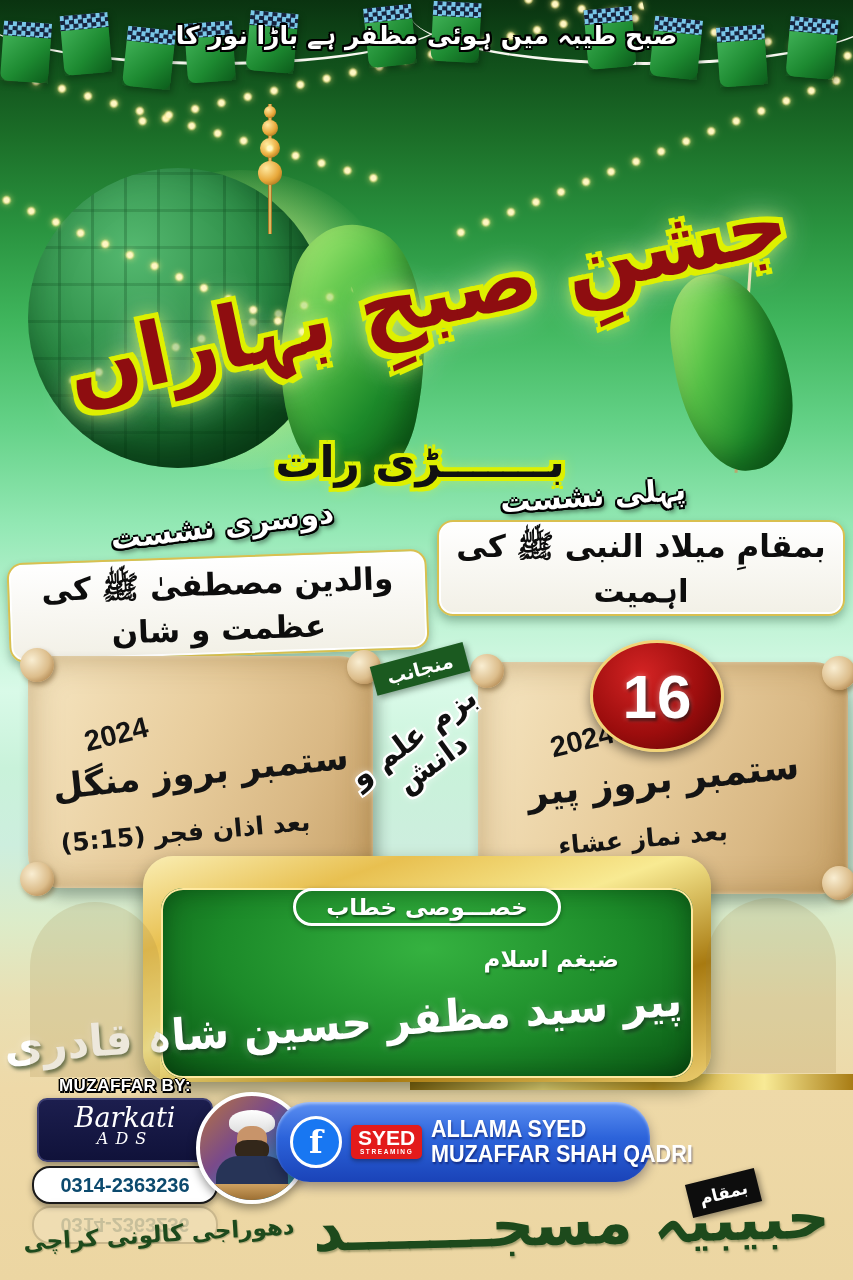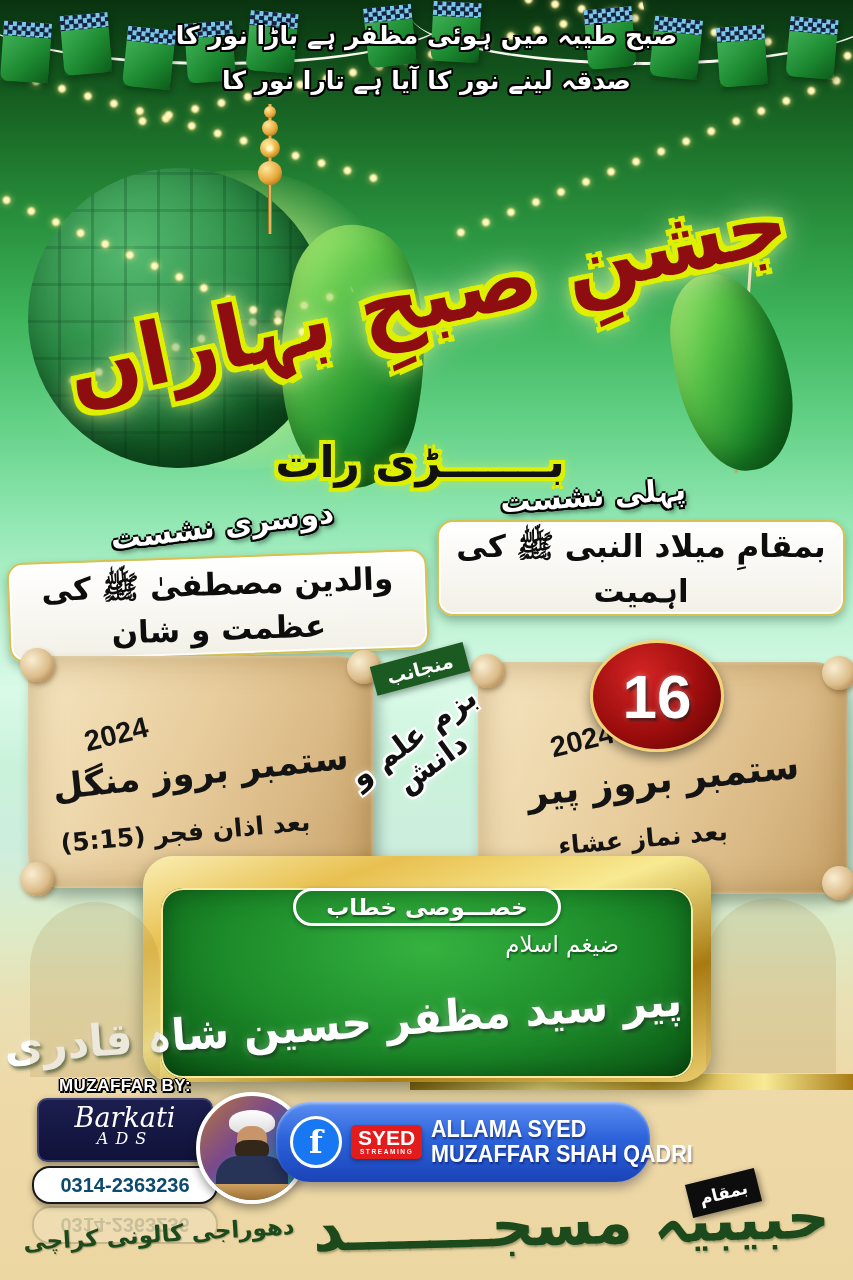--- a/index.html
+++ b/index.html
@@ -99,21 +99,21 @@
   
   .panel-gold{padding:18px;border-radius:30px;
     background:linear-gradient(160deg,#faeeb4 0%,#e8c050 22%,#f8ea92 45%,#a87a10 72%,#eccd6e 100%);
     box-shadow:0 8px 18px rgba(0,20,5,.4);}
   .panel-green{position:relative;width:100%;height:100%;border-radius:22px;box-sizing:border-box;
     background:radial-gradient(ellipse at 50% 32%,#35b240 0%,#1c8a29 55%,#0f651a 85%,#0a4a12 100%);
     box-shadow:inset 0 0 0 2px #ffe9a0,inset 0 0 26px rgba(0,40,8,.5);}
   .panel-pill{margin:14px auto 0;width:fit-content;border:3px solid #fff;border-radius:24px;
     padding:3px 30px;color:#fff;font-size:23px;font-weight:800;
     text-shadow:1px 2px 2px rgba(0,40,8,.6);box-shadow:0 2px 5px rgba(0,30,8,.4);}
-  .panel-pre{position:absolute;right:74px;top:43px;color:#fff;font-size:23px;font-weight:400;
+  .panel-pre{position:absolute;right:74px;top:58px;color:#fff;font-size:23px;font-weight:700;
     text-shadow:1px 2px 2px rgba(0,40,8,.6);}
   .panel-name{position:absolute;left:0;right:0;top:104px;text-align:center;
     font-size:44px;font-weight:800;color:#fff;white-space:nowrap;
     transform:rotate(-4deg) scaleX(.96);
     text-shadow:2px 3px 4px rgba(0,35,8,.6),0 0 10px rgba(255,255,255,.35);}
 
   
   .gold-strip{background:linear-gradient(90deg,#8a6a10,#f6e07a 30%,#c89a20 55%,#f8ea96 80%,#a87c14);}
   .designed-label{font-size:17px;font-weight:800;color:#fff;letter-spacing:.5px;
     text-shadow:1.5px 0 0 #000,-1.5px 0 0 #000,0 1.5px 0 #000,0 -1.5px 0 #000,2px 2px 0 #000;}
@@ -232,21 +232,20 @@
       <div class="band"></div>
       <div class="cloth"></div>
     </div>
   <div class="abs flag" style="left:788px;top:18px;transform:rotate(5deg);">
       <div class="band"></div>
       <div class="cloth"></div>
     </div>
 
   <div class="abs couplet urdu">
     <div>صبح طیبہ میں ہوئی مظفر ہے باڑا نور کا</div>
-    <div>صدقہ لینے نور کا آیا ہے تارا نور کا</div>
   </div>
 
   <div class="abs main-title urdu">جشنِ صبحِ بہاراں</div>
   <div class="abs subtitle urdu">بـــــــڑی رات</div>
 
   <div class="abs session-heading urdu" style="left:500px;top:478px;transform:rotate(-4deg);">پہلی نشست</div>
   <div class="abs session-box urdu" style="left:437px;top:520px;width:408px;height:96px;">بمقامِ میلاد النبی ﷺ کی اہمیت</div>
 
   <div class="abs session-heading urdu" style="left:110px;top:508px;transform:rotate(-7deg);">دوسری نشست</div>
   <div class="abs session-box urdu" style="left:8px;top:556px;width:420px;height:100px;transform:rotate(-2deg);">والدین مصطفیٰ ﷺ کی عظمت و شان</div>

